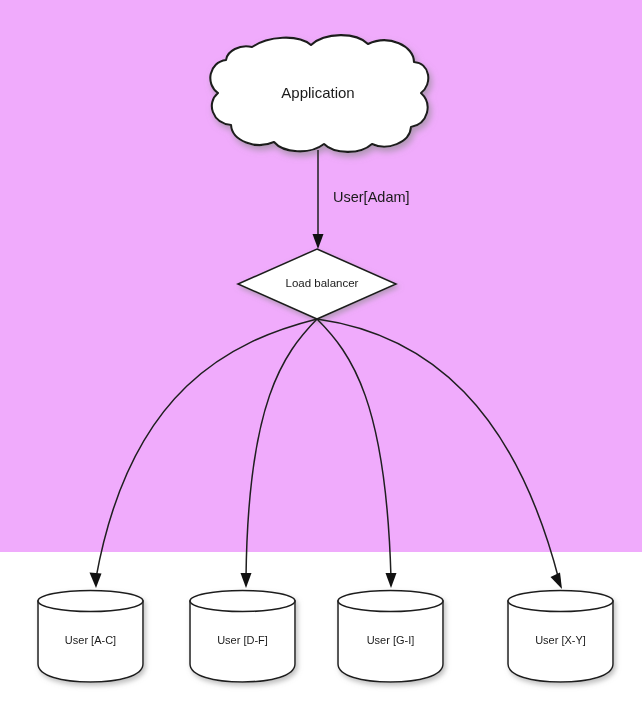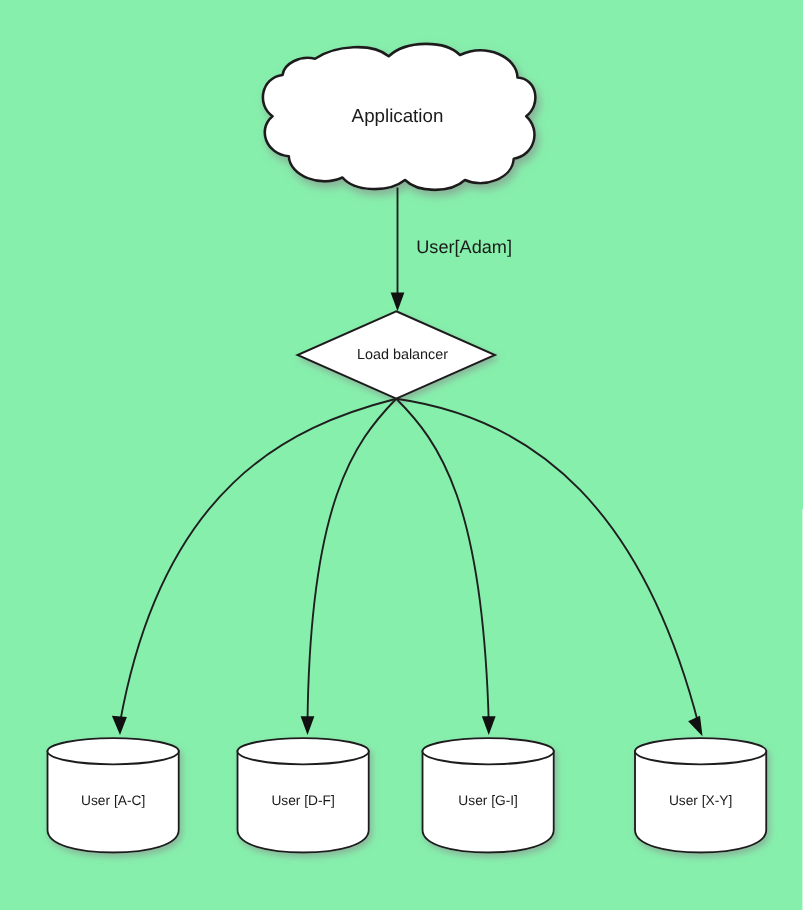--- a/index.html
+++ b/index.html
@@ -9,22 +9,22 @@
   }
   body {
     width: 642px;
     height: 728px;
     font-family: "Liberation Sans", sans-serif;
     overflow: hidden;
   }
   #diagram-canvas {
     position: relative;
     width: 642px;
-    height: 728px;
-    background: #86efac;
+    height: 552px;
+    background: #f0abfc;
   }
   svg#diagram-svg {
     position: absolute;
     top: 0;
     left: 0;
     width: 642px;
     height: 728px;
     display: block;
   }
   .node-label {

